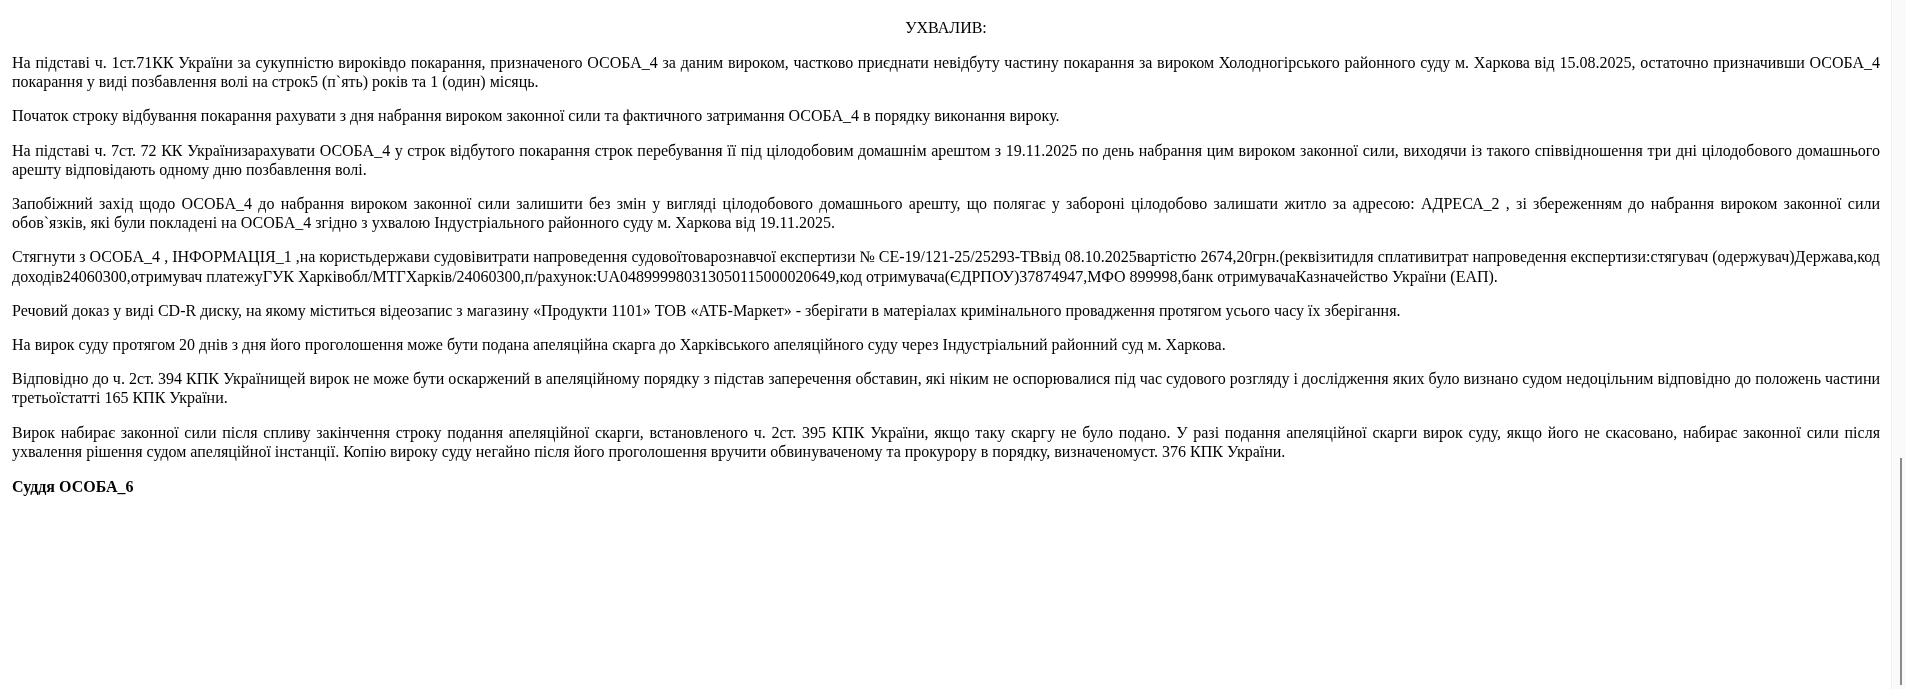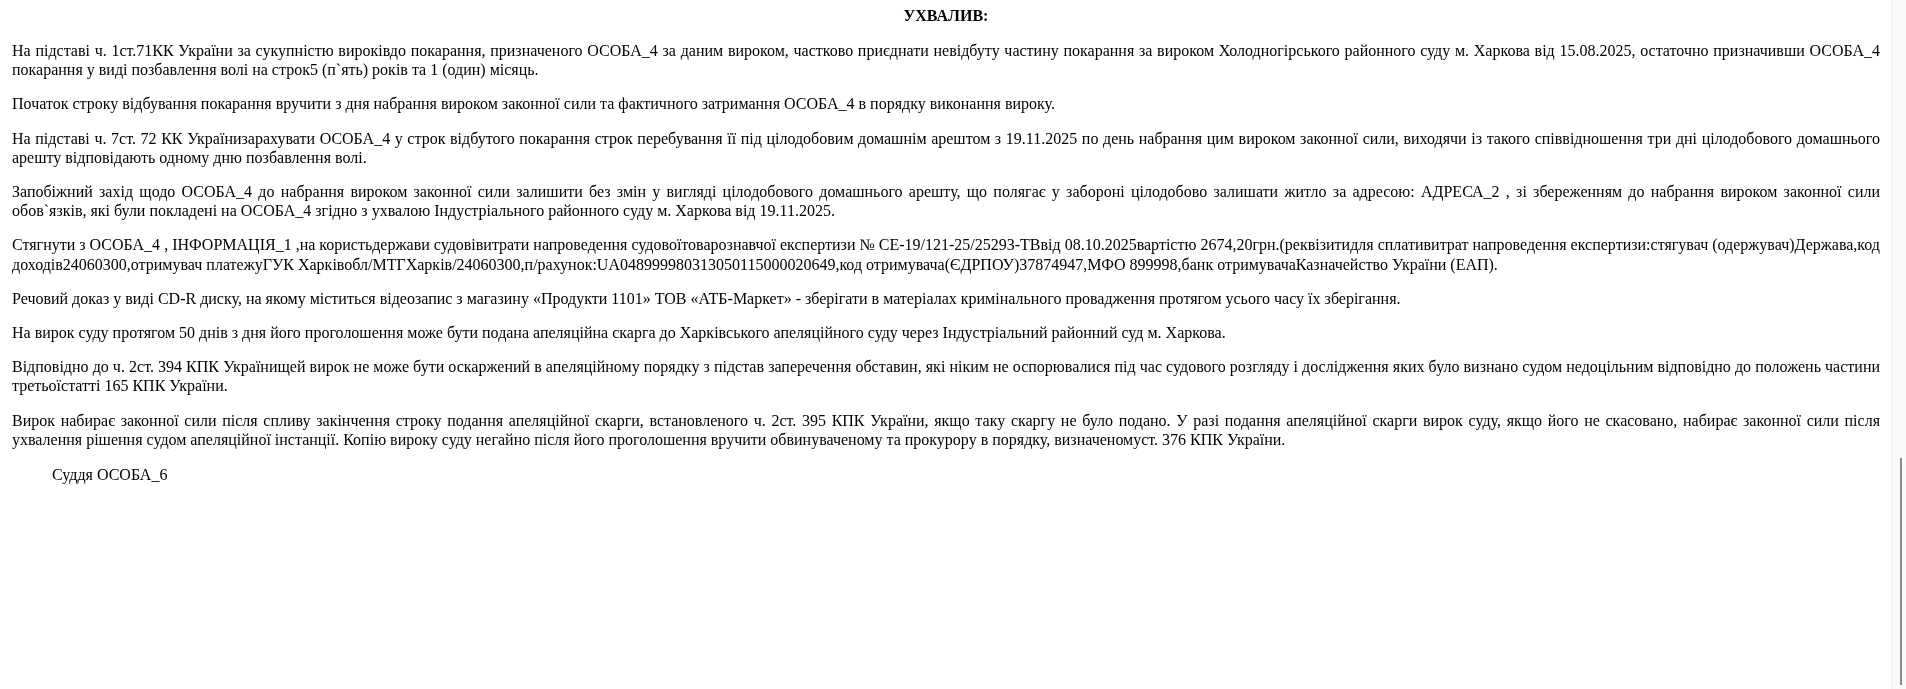--- a/index.html
+++ b/index.html
@@ -24,37 +24,36 @@
       height: 689px;
       overflow: hidden;
     }
     .content {
       padding: 4px 12px 0 12px;
       box-sizing: border-box;
       width: 1892px;
     }
     .heading {
       text-align: center;
-      font-weight: bold;
-      margin: 0;
+      font-weight: normal;
+      margin: 12px;
       line-height: 20px;
       padding-top: 2px;
       padding-left: 0;
     }
     p {
       margin: 15px 0 0 0;
       line-height: 19.2px;
       text-align: justify;
     }
     p.first { margin-top: 15px; }
     .signature {
-      font-weight: normal;
+      font-weight: bold;
       margin-top: 16px;
       line-height: 20px;
-      margin-left: 40px;
     }
     .scrollbar {
       position: absolute;
       right: 0;
       top: 0;
       width: 14px;
       height: 689px;
       background: #fafafa;
       border-left: 1px solid #f0f0f0;
     }
@@ -68,26 +67,26 @@
     }
   </style>
 </head>
 <body>
 
 <div class="page">
   <div class="content">
     <div class="heading">УХВАЛИВ:</div>
 
     <p>На підставі ч. 1ст.71КК України за сукупністю вироківдо покарання, призначеного ОСОБА_4 за даним вироком, частково приєднати невідбуту частину покарання за вироком Холодногірського районного суду м. Харкова від 15.08.2025, остаточно призначивши ОСОБА_4 покарання у виді позбавлення волі на строк5 (п`ять) років та 1 (один) місяць.</p>
-    <p>Початок строку відбування покарання вручити з дня набрання вироком законної сили та фактичного затримання ОСОБА_4 в порядку виконання вироку.</p>
+    <p>Початок строку відбування покарання рахувати з дня набрання вироком законної сили та фактичного затримання ОСОБА_4 в порядку виконання вироку.</p>
     <p>На підставі ч. 7ст. 72 КК Українизарахувати ОСОБА_4 у строк відбутого покарання строк перебування її під цілодобовим домашнім арештом з 19.11.2025 по день набрання цим вироком законної сили, виходячи із такого співвідношення три дні цілодобового домашнього арешту відповідають одному дню позбавлення волі.</p>
     <p>Запобіжний захід щодо ОСОБА_4 до набрання вироком законної сили залишити без змін у вигляді цілодобового домашнього арешту, що полягає у забороні цілодобово залишати житло за адресою: АДРЕСА_2 , зі збереженням до набрання вироком законної сили обов`язків, які були покладені на ОСОБА_4 згідно з ухвалою Індустріального районного суду м. Харкова від 19.11.2025.</p>
     <p>Стягнути з ОСОБА_4 , ІНФОРМАЦІЯ_1 ,на користьдержави судовівитрати напроведення судовоїтоварознавчої експертизи № СЕ-19/121-25/25293-ТВвід 08.10.2025вартістю 2674,20грн.(реквізитидля сплативитрат напроведення експертизи:стягувач (одержувач)Держава,код доходів24060300,отримувач платежуГУК Харківобл/МТГХарків/24060300,п/рахунок:UA048999980313050115000020649,код отримувача(ЄДРПОУ)37874947,МФО 899998,банк отримувачаКазначейство України (ЕАП).</p>
     <p>Речовий доказ у виді CD-R диску, на якому міститься відеозапис з магазину «Продукти 1101» ТОВ «АТБ-Маркет» - зберігати в матеріалах кримінального провадження протягом усього часу їх зберігання.</p>
-    <p>На вирок суду протягом 50 днів з дня його проголошення може бути подана апеляційна скарга до Харківського апеляційного суду через Індустріальний районний суд м. Харкова.</p>
+    <p>На вирок суду протягом 20 днів з дня його проголошення може бути подана апеляційна скарга до Харківського апеляційного суду через Індустріальний районний суд м. Харкова.</p>
     <p>Відповідно до ч. 2ст. 394 КПК Українищей вирок не може бути оскаржений в апеляційному порядку з підстав заперечення обставин, які ніким не оспорювалися під час судового розгляду і дослідження яких було визнано судом недоцільним відповідно до положень частини третьоїстатті 165 КПК України.</p>
     <p>Вирок набирає законної сили після спливу закінчення строку подання апеляційної скарги, встановленого ч. 2ст. 395 КПК України, якщо таку скаргу не було подано. У разі подання апеляційної скарги вирок суду, якщо його не скасовано, набирає законної сили після ухвалення рішення судом апеляційної інстанції. Копію вироку суду негайно після його проголошення вручити обвинуваченому та прокурору в порядку, визначеномуст. 376 КПК України.</p>
 
     <div class="signature">Суддя ОСОБА_6</div>
   </div>
 </div>
 
 <div class="scrollbar">
   <div class="scroll-thumb"></div>
 </div>

